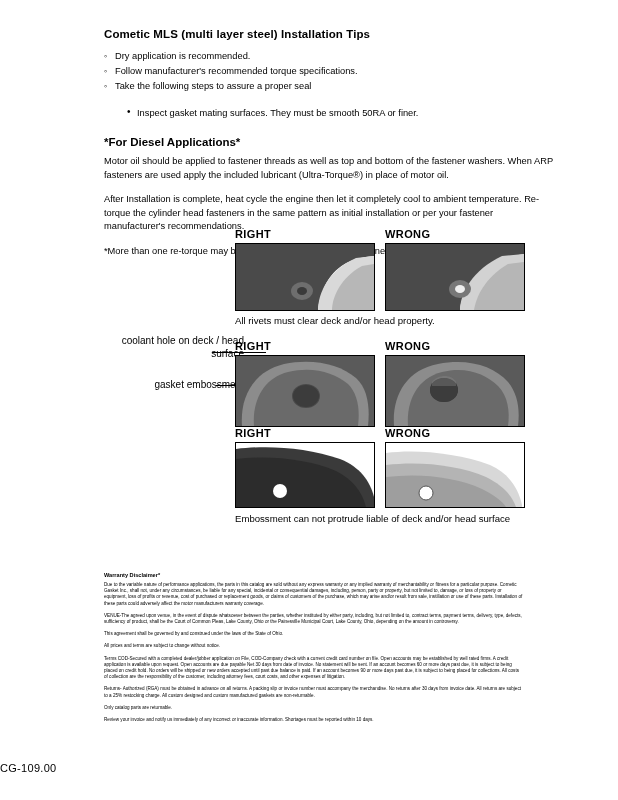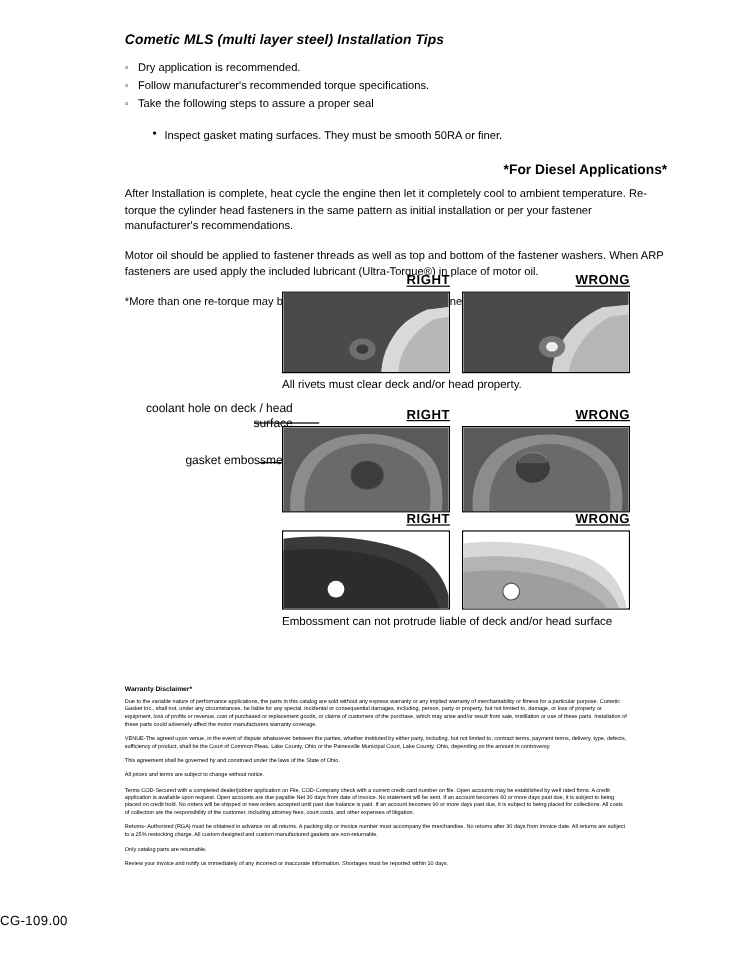--- a/index.html
+++ b/index.html
@@ -26,21 +26,20 @@
     position: absolute;
     left: 104px;
     top: 28px;
     width: 452px;
   }
   h1.title {
     font-size: 11.5px;
     font-weight: bold;
     margin: 0 0 9px 0;
     letter-spacing: 0.1px;
-    font-style: italic;
   }
   ul.bullets {
     list-style: none;
     margin: 0;
     padding: 0;
   }
   ul.bullets > li {
     font-size: 9.3px;
     line-height: 14px;
     position: relative;
@@ -69,21 +68,20 @@
     content: "\2022";
     position: absolute;
     left: 0;
     top: -1px;
     font-size: 10px;
   }
   h2.subtitle {
     font-size: 11.5px;
     font-weight: bold;
     margin: 16px 0 7px 0;
-    text-align: right;
   }
   p.para {
     font-size: 9.3px;
     line-height: 13.6px;
     margin: 0 0 11px 0;
   }
   p.para.last {
     margin-bottom: 0;
   }
 
@@ -97,24 +95,23 @@
   .fig-row {
     display: flex;
     gap: 10px;
   }
   .fig-col {
     width: 140px;
   }
   .fig-label {
     font-size: 11px;
     font-weight: bold;
-    text-align: right;
+    text-align: left;
     margin-bottom: 3px;
     letter-spacing: 0.4px;
-    text-decoration: underline;
   }
   .fig-box {
     width: 140px;
     border: 1px solid #000;
     box-sizing: border-box;
     background: #ffffff;
     overflow: hidden;
     position: relative;
   }
   .h68 { height: 68px; }
@@ -191,22 +188,22 @@
       <li>Follow manufacturer's recommended torque specifications.</li>
       <li>
         <span>Take the following steps to assure a proper seal</span>
         <ul class="subbullets">
           <li>Inspect gasket mating surfaces.  They must be smooth 50RA or finer.</li>
         </ul>
       </li>
     </ul>
 
     <h2 class="subtitle">*For Diesel Applications*</h2>
+    <p class="para">Motor oil should be applied to fastener threads as well as top and bottom of the fastener washers. When ARP fasteners are used apply the included lubricant (Ultra-Torque®) in place of motor oil.</p>
     <p class="para">After Installation is complete, heat cycle the engine then let it completely cool to ambient temperature. Re-torque the cylinder head fasteners in the same pattern as initial installation or per your fastener manufacturer's recommendations.</p>
-    <p class="para">Motor oil should be applied to fastener threads as well as top and bottom of the fastener washers. When ARP fasteners are used apply the included lubricant (Ultra-Torque®) in place of motor oil.</p>
     <p class="para last">*More than one re-torque may be required to achieve proper fastener stretch*</p>
   </div>
 
   <div class="callout-wrap">
     <div class="callout">coolant hole on deck / head surface</div>
     <div class="callout second">gasket embossment</div>
   </div>
   <div class="leader" style="left:212px; top:352px; width:54px;"></div>
   <div class="leader" style="left:216px; top:385px; width:80px;"></div>
 

